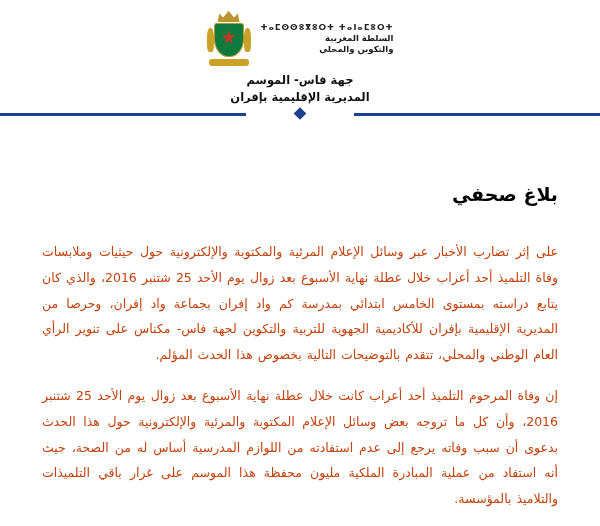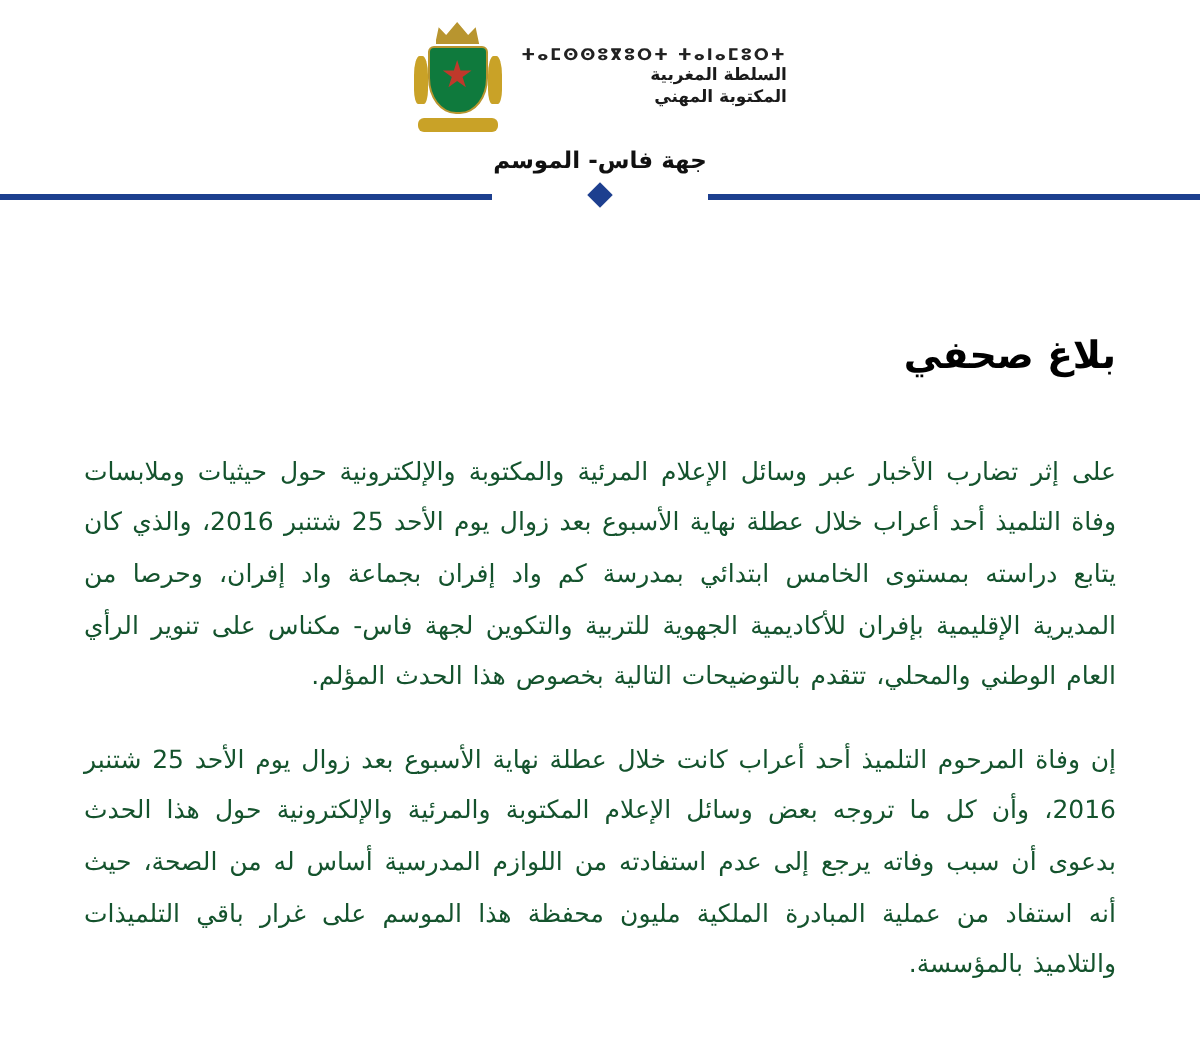--- a/index.html
+++ b/index.html
@@ -171,21 +171,21 @@
     text-align: right;
     font-size: 19px;
     font-weight: bold;
     color: #000;
     margin: 30px 0 34px 0;
     letter-spacing: 0px;
   }
 
   .para {
     font-size: 12.5px;
-    color: #14532d;
+    color: #c2410c;
     line-height: 2.05;
     text-align: justify;
     text-justify: inter-word;
     margin: 0 0 16px 0;
     word-spacing: 1px;
   }
 
   .para:last-child { margin-bottom: 0; }
 </style>
 </head>
@@ -202,27 +202,28 @@
         <div class="lion-l"></div>
         <div class="lion-r"></div>
         <div class="shield"></div>
         <div class="star"></div>
         <div class="ribbon"></div>
       </div>
 
       <div class="ministry-block">
         <div class="tif-line">ⵜⴰⵎⵙⵙⵓⴳⵓⵔⵜ ⵜⴰⵏⴰⵎⵓⵔⵜ</div>
         <div class="ar-line">السلطة المغربية</div>
-        <div class="ar-line">المكتوبة المهني</div>
+        <div class="ar-line">والتكوين والمحلي</div>
       </div>
 
     </div>
 
     <div class="academy-block">
       <div class="l2">جهة فاس- الموسم</div>
+      <div class="l3">المديرية الإقليمية بإفران</div>
     </div>
 
     <div class="rule-wrap">
       <div class="bar right"></div>
       <div class="bar left"></div>
       <div class="diamond"></div>
     </div>
 
   </div>
 

